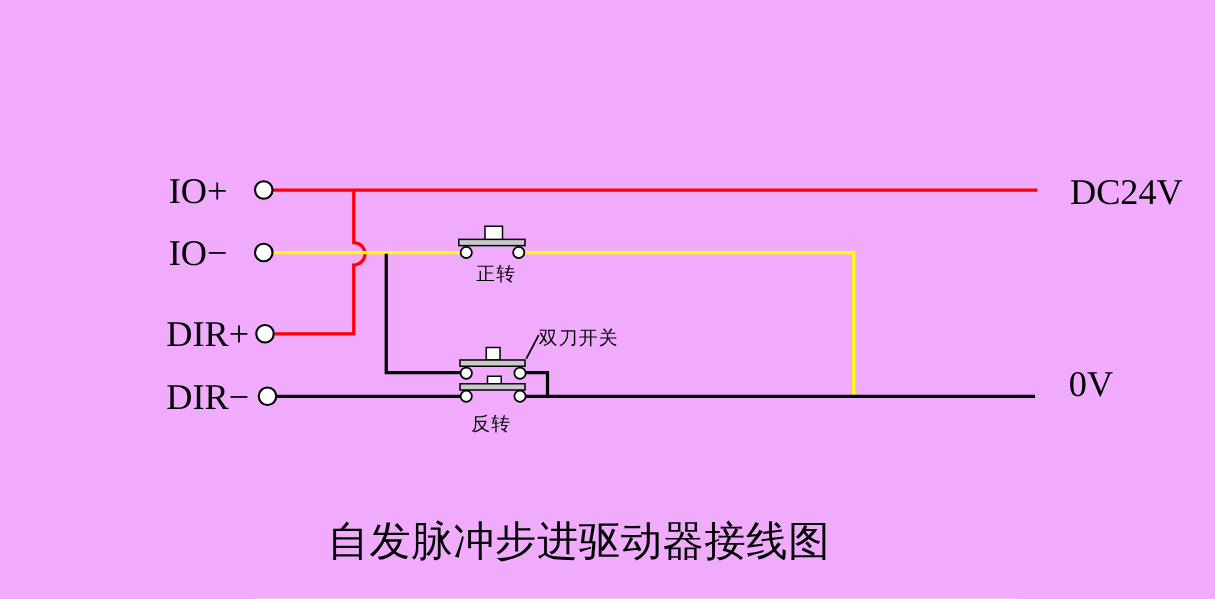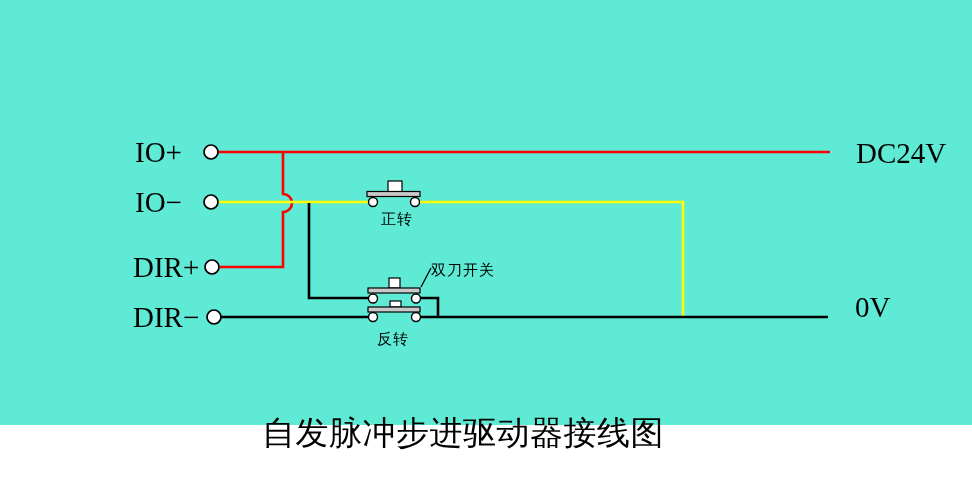--- a/index.html
+++ b/index.html
@@ -6,22 +6,22 @@
     margin: 0;
     padding: 0;
     background: #ffffff;
     width: 972px;
     height: 479px;
     overflow: hidden;
   }
   .stage {
     position: relative;
     width: 972px;
-    height: 425px;
-    background: #5eead4;
+    height: 479px;
+    background: #f0abfc;
   }
   svg { display: block; }
   text {
     fill: #000000;
     font-family: "Liberation Serif", "DejaVu Serif", serif;
   }
   .term-label  { font-size: 29px; }
   .rail-label  { font-size: 29px; }
   .cn-label    { font-size: 15px; letter-spacing: 1px; }
   .title-label { font-size: 33px; letter-spacing: 0.5px; }

